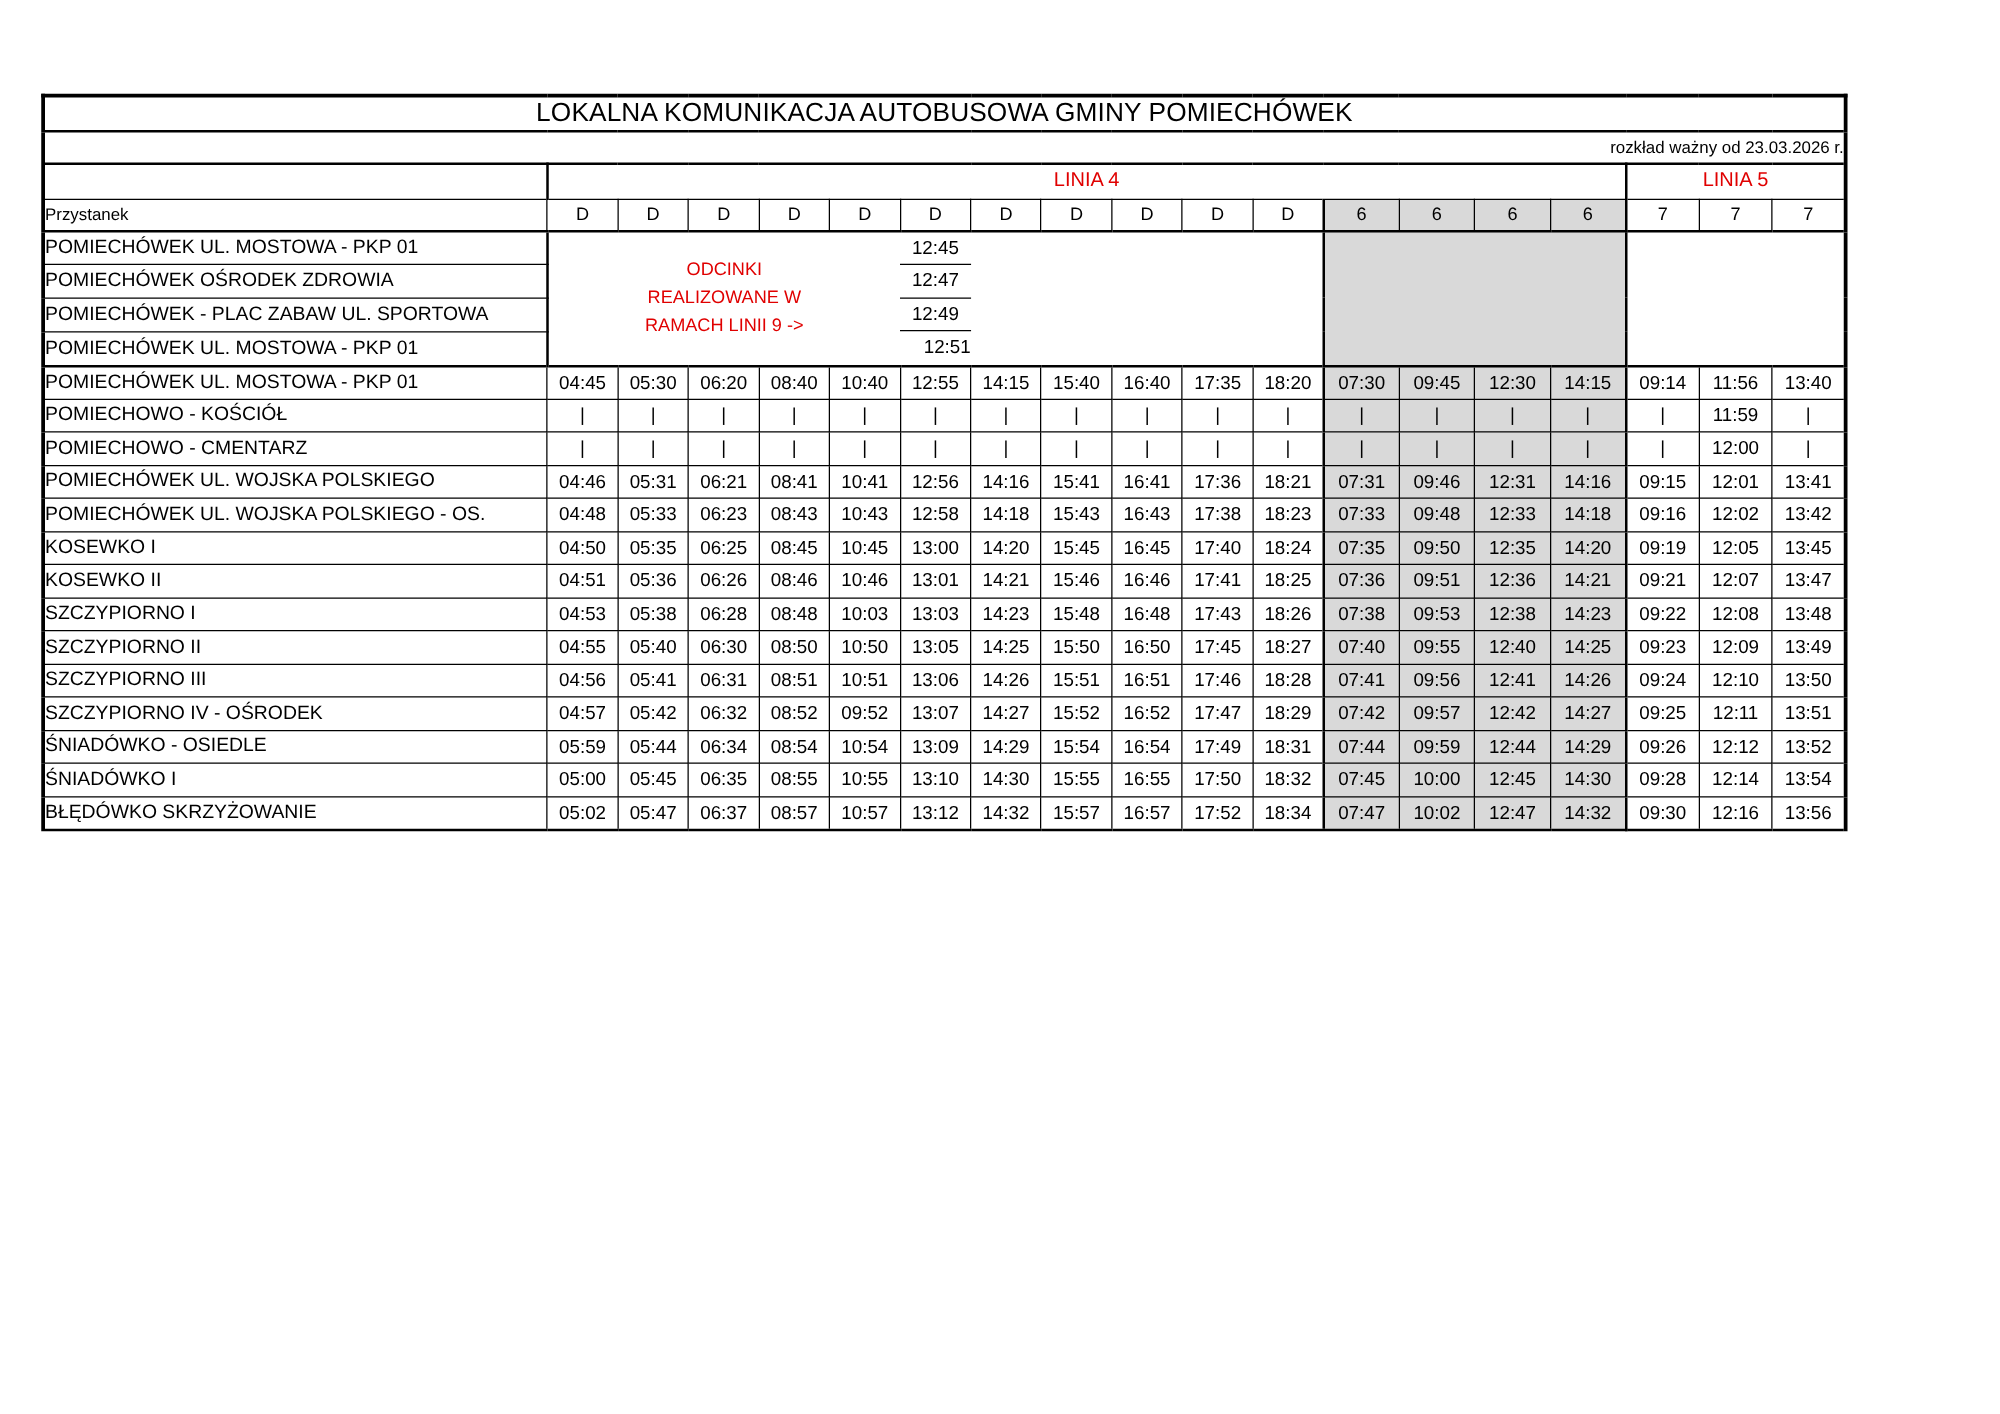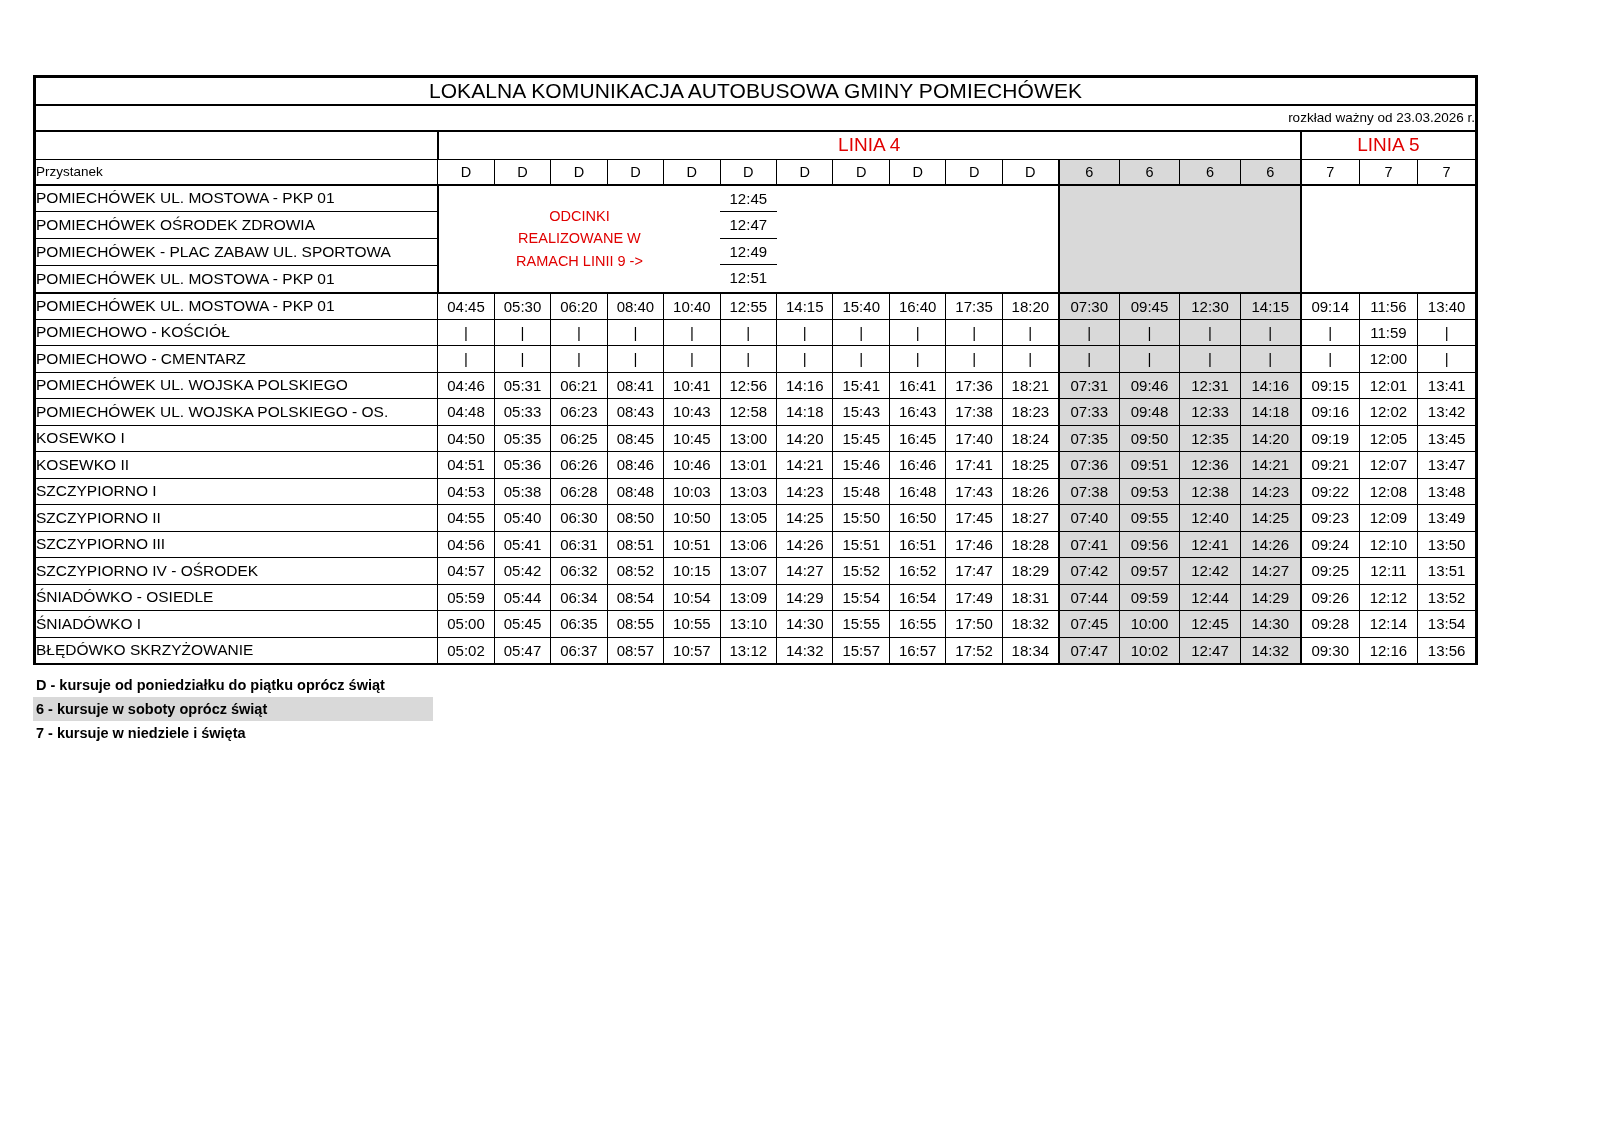--- a/index.html
+++ b/index.html
@@ -51,21 +51,21 @@
     padding-right: 6px;
     border-left: 3px solid #000 !important;
     border-right: 3px solid #000 !important;
     border-bottom: 2px solid #000 !important;
   }
 
   
   .linebanner {
     height: 29px;
     text-align: center;
-    font-size: 19px;
+    font-size: 16px;
     font-weight: bold;
     color: #e00000;
     margin-top: 28px;
   }
   .blank-corner {
     border-left: 3px solid #000 !important;
     border-bottom: none !important;
     border-top: none !important;
   }
   .l4 { border-left: 2px solid #000 !important; border-right: 2px solid #000 !important; }
@@ -139,21 +139,21 @@
     border-bottom: none !important;
     vertical-align: top;
   }
   .l9times div {
     height: 26.5px;
     line-height: 26.5px;
     text-align: center;
     font-size: 15px;
     border-bottom: 1px solid #000;
   }
-  .l9times div:last-child { border-bottom: none; }
+  .l9times div:last-child { border-bottom: none; text-align: right; }
   .l9empty {
     border-left: none !important;
     border-right: none !important;
     border-top: none !important;
     border-bottom: none !important;
   }
   .l9empty.endd { border-right: 2px solid #000 !important; }
   .l9sat { background: #d9d9d9 !important; border-right: 2px solid #000 !important;
            border-left: 2px solid #000 !important; border-top: none !important; border-bottom: none !important;}
   .l9sun { border-right: 3px solid #000 !important; border-left: 2px solid #000 !important;
@@ -460,21 +460,21 @@
           <td class="t firstsun">09:24</td>
           <td class="t">12:10</td>
           <td class="t lastsun">13:50</td>
         </tr>
         <tr class="drow">
           <td class="stop">SZCZYPIORNO IV - OŚRODEK</td>
           <td class="t">04:57</td>
           <td class="t">05:42</td>
           <td class="t">06:32</td>
           <td class="t">08:52</td>
-          <td class="t">10:15</td>
+          <td class="t">09:52</td>
           <td class="t">13:07</td>
           <td class="t">14:27</td>
           <td class="t">15:52</td>
           <td class="t">16:52</td>
           <td class="t">17:47</td>
           <td class="t">18:29</td>
           <td class="t sat firstsat">07:42</td>
           <td class="t sat">09:57</td>
           <td class="t sat">12:42</td>
           <td class="t sat lastsat">14:27</td>
@@ -541,19 +541,14 @@
           <td class="t sat">10:02</td>
           <td class="t sat">12:47</td>
           <td class="t sat lastsat">14:32</td>
           <td class="t firstsun">09:30</td>
           <td class="t">12:16</td>
           <td class="t lastsun">13:56</td>
         </tr>
       </tbody>
   </table>
 
-  <div class="legend" id="legend">
-      <div class="">D - kursuje od poniedziałku do piątku oprócz świąt</div>
-      <div class="shade">6 - kursuje w soboty oprócz świąt</div>
-      <div class="">7 - kursuje w niedziele i święta</div>
-    </div>
 
 </div>
 
 </body></html>

